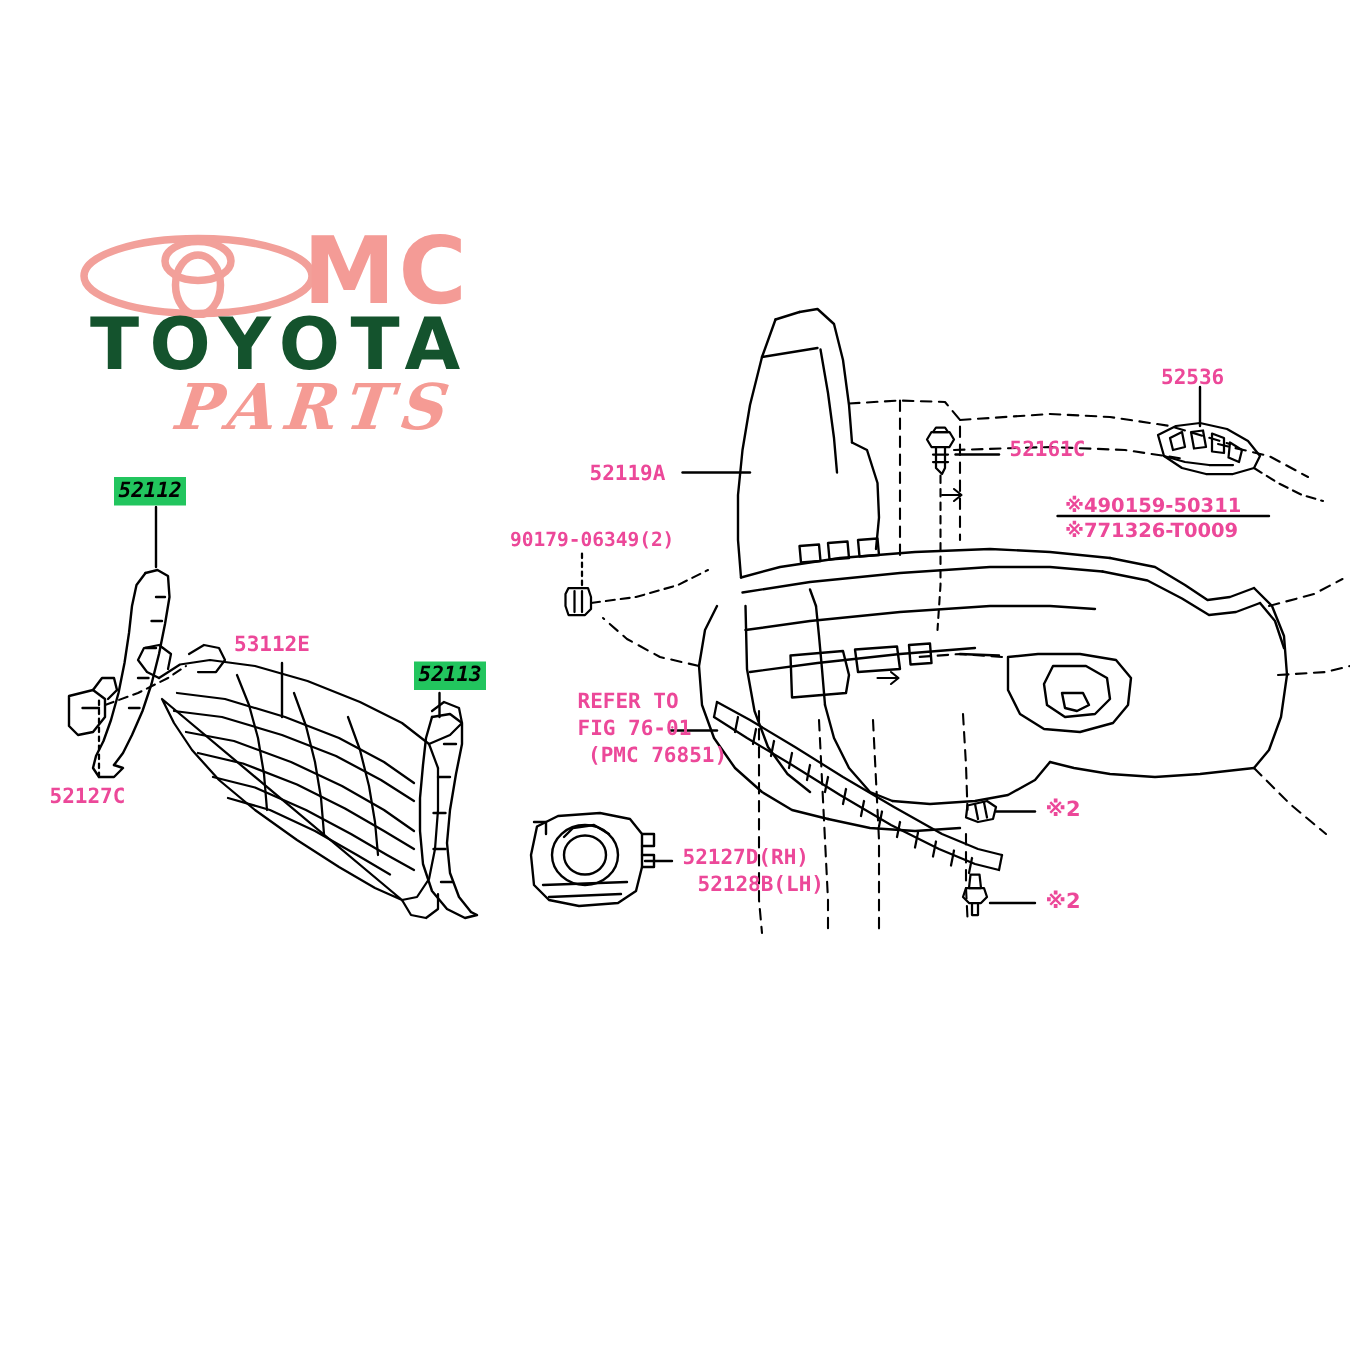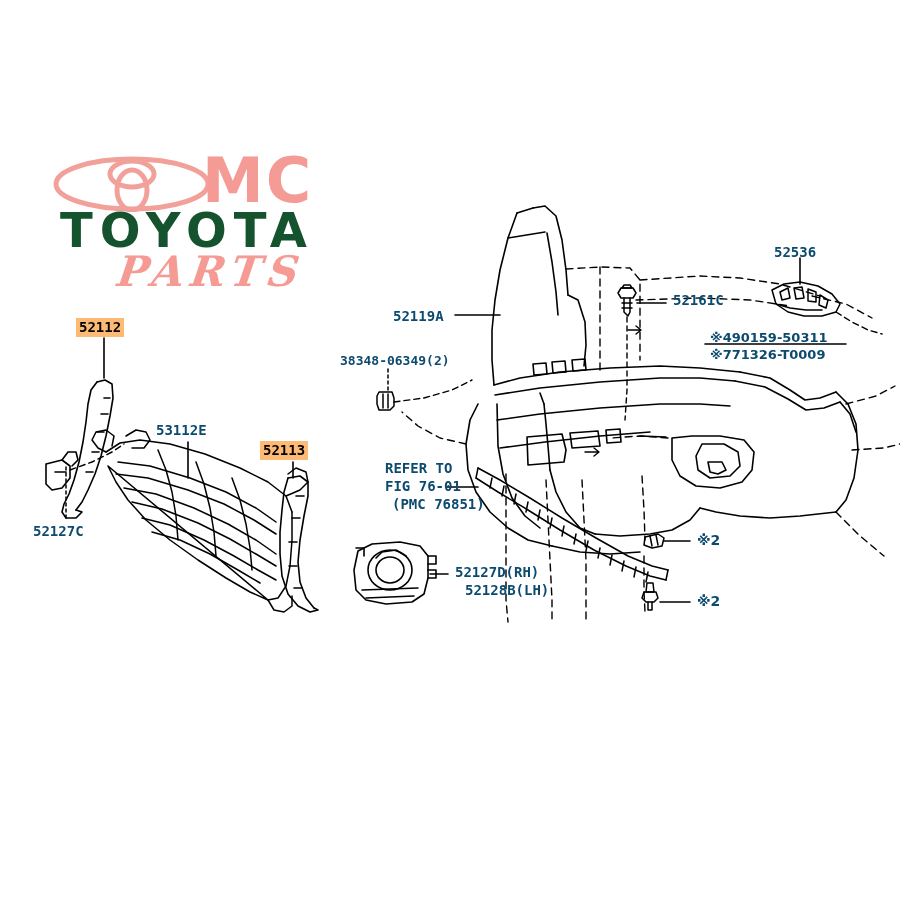--- a/index.html
+++ b/index.html
@@ -42,29 +42,30 @@
 
   
   #drawing{position:absolute;left:0;top:0;width:900px;height:900px;}
 
   
   .lbl{
     position:absolute;
     font-family:"DejaVu Sans Mono","Liberation Mono",monospace;
     font-weight:bold;
     font-size:14px;
-    color:#0c4a6e;
+    color:#ec4899;
     white-space:pre;
     line-height:17px;
     letter-spacing:0px;
   }
   .lbl.hl{
-    background:#fdba74;
+    background:#22c55e;
     padding:1px 3px;
     color:#000;
+    font-style:italic;
   }
   .lbl.small{font-size:13px;}
   .mark{font-family:"DejaVu Sans","Liberation Sans",sans-serif;font-weight:bold;}
 </style>
 </head>
 <body>
 
 <div id="stage">
 
   <div id="watermark">
@@ -304,25 +305,25 @@
   </svg>
 
   <div class="lbl hl" style="left:76px;top:318px;">52112</div>
 
   <div class="lbl" style="left:393px;top:308px;text-align:right;">52119A</div>
 
   <div class="lbl" style="left:673px;top:292px;">52161C</div>
 
   <div class="lbl" style="left:774px;top:244px;">52536</div>
 
-  <div class="lbl small" style="left:340px;top:352px;">38348-06349(2)</div>
+  <div class="lbl small" style="left:340px;top:352px;">90179-06349(2)</div>
 
   <div class="lbl" style="left:156px;top:422px;">53112E</div>
 
-  <div class="lbl hl" style="left:260px;top:441px;text-align:center;">52113</div>
+  <div class="lbl hl" style="left:276px;top:441px;text-align:center;">52113</div>
 
   <div class="lbl" style="left:33px;top:523px;">52127C</div>
 
   <div class="lbl" style="left:385px;top:460px;">REFER TO</div>
   <div class="lbl" style="left:385px;top:478px;">FIG 76-01</div>
   <div class="lbl" style="left:392px;top:496px;">(PMC 76851)</div>
 
   <div class="lbl" style="left:455px;top:564px;">52127D(RH)</div>
   <div class="lbl" style="left:455px;top:582px;margin-left:10px;">52128B(LH)</div>
 

